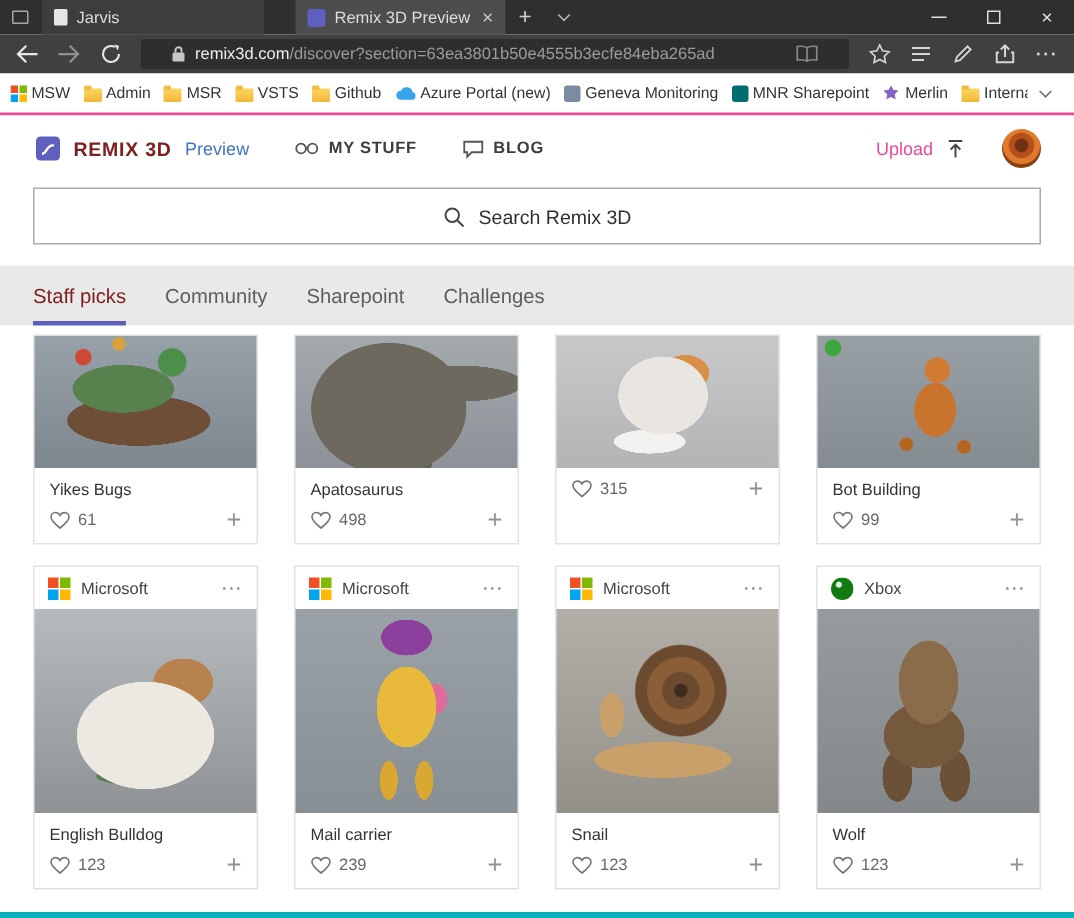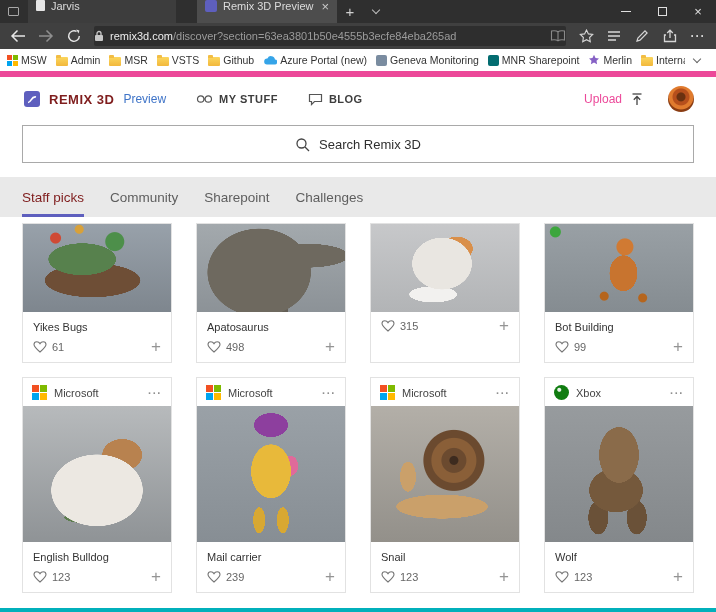--- a/index.html
+++ b/index.html
@@ -3,47 +3,47 @@
 <meta charset="utf-8">
 <style>
   *{box-sizing:border-box;margin:0;padding:0}
   body{font-family:"Liberation Sans",sans-serif;background:#d8d8d8}
   .window{width:716px;height:612px;position:relative;background:#fff;overflow:hidden;margin:0 auto}
 
   
   .titlebar{height:23px;background:#2f2f2f;display:flex;align-items:stretch}
   .tb-btn{width:26px;display:flex;align-items:center;justify-content:center}
   .aside-ic{width:11px;height:9px;border:1px solid #a8a8a8;border-radius:1px}
-  .tab{display:flex;align-items:flex-start;gap:6px;padding:0 8px;font-size:11px;color:#dcdcdc;min-width:0}
+  .tab{display:flex;align-items:center;gap:6px;padding:0 8px;font-size:11px;color:#dcdcdc;min-width:0}
   .tab.inactive{width:148px;background:#3d3d3d;margin-left:2px}
   .tab.active{width:140px;background:#4d4d4d;margin-left:21px}
   .favicon{width:12px;height:12px;flex:none}
   .fav-doc{width:9px;height:11px;background:#e6e6e6;border-radius:1px}
   .fav-remix{background:#5e5fbe;border-radius:2px}
   .tab-label{white-space:nowrap;overflow:hidden;flex:1}
   .tab-close{font-size:13px;color:#c9c9c9;line-height:1;flex:none}
   .newtab{width:26px;display:flex;align-items:center;justify-content:center;color:#cfcfcf;font-size:15px}
   .chev{width:6px;height:6px;border-right:1.4px solid #bdbdbd;border-bottom:1.4px solid #bdbdbd;transform:rotate(45deg);display:inline-block;margin-top:-3px}
   .spacer{flex:1}
   .winbtn{width:36px;display:flex;align-items:center;justify-content:center;color:#e0e0e0;font-size:13px}
   .minbar{width:10px;height:1px;background:#e0e0e0}
   .maxbox{width:9px;height:9px;border:1px solid #e0e0e0}
 
   
   .navbar{height:26px;background:#404040;display:flex;align-items:center;padding:0 4px}
   .nav-btn{width:28px;height:26px;display:flex;align-items:center;justify-content:center;flex:none}
-  .addressbar{flex:1;height:20px;background:#2e2e2e;border-radius:2px;display:flex;align-items:center;gap:6px;padding:0 0;margin:0 6px;min-width:0}
+  .addressbar{flex:1;height:20px;background:#2e2e2e;border-radius:2px;display:flex;align-items:center;gap:6px;padding:0 20px;margin:0 6px;min-width:0}
   .url{font-size:11px;white-space:nowrap;overflow:hidden;min-width:0}
   .url .domain{color:#ededed}
   .url .path{color:#9b9b9b}
   .ab-book{margin-left:auto;flex:none;display:flex}
   .dots-glyph{color:#d6d6d6;letter-spacing:1px;font-weight:bold;font-size:12px}
 
   
-  .favbar{height:28px;background:#fff;border-bottom:6px solid #ec4899;display:flex;align-items:center;padding:0 7px}
+  .favbar{height:28px;background:#fff;border-bottom:2px solid #ec4899;display:flex;align-items:center;padding:0 7px}
   .favitems{display:flex;align-items:center;gap:9px;overflow:hidden;flex:1;min-width:0}
   .favitem{display:flex;align-items:center;gap:3px;font-size:10.5px;color:#333;flex:none;white-space:nowrap}
   .fi{flex:none;display:inline-block}
   .ic-folder{width:12px;height:9px;background:linear-gradient(#fbd65d,#f2b83c);border-radius:1px;position:relative;margin-top:2px}
   .ic-folder::before{content:"";position:absolute;top:-2px;left:0;width:5px;height:3px;background:#f2bd44;border-radius:1px 1px 0 0}
   .ic-ms{width:11px;height:11px;background:
     linear-gradient(#f25022,#f25022) 0 0/5px 5px no-repeat,
     linear-gradient(#7fba00,#7fba00) 6px 0/5px 5px no-repeat,
     linear-gradient(#00a4ef,#00a4ef) 0 6px/5px 5px no-repeat,
     linear-gradient(#ffb900,#ffb900) 6px 6px/5px 5px no-repeat}

